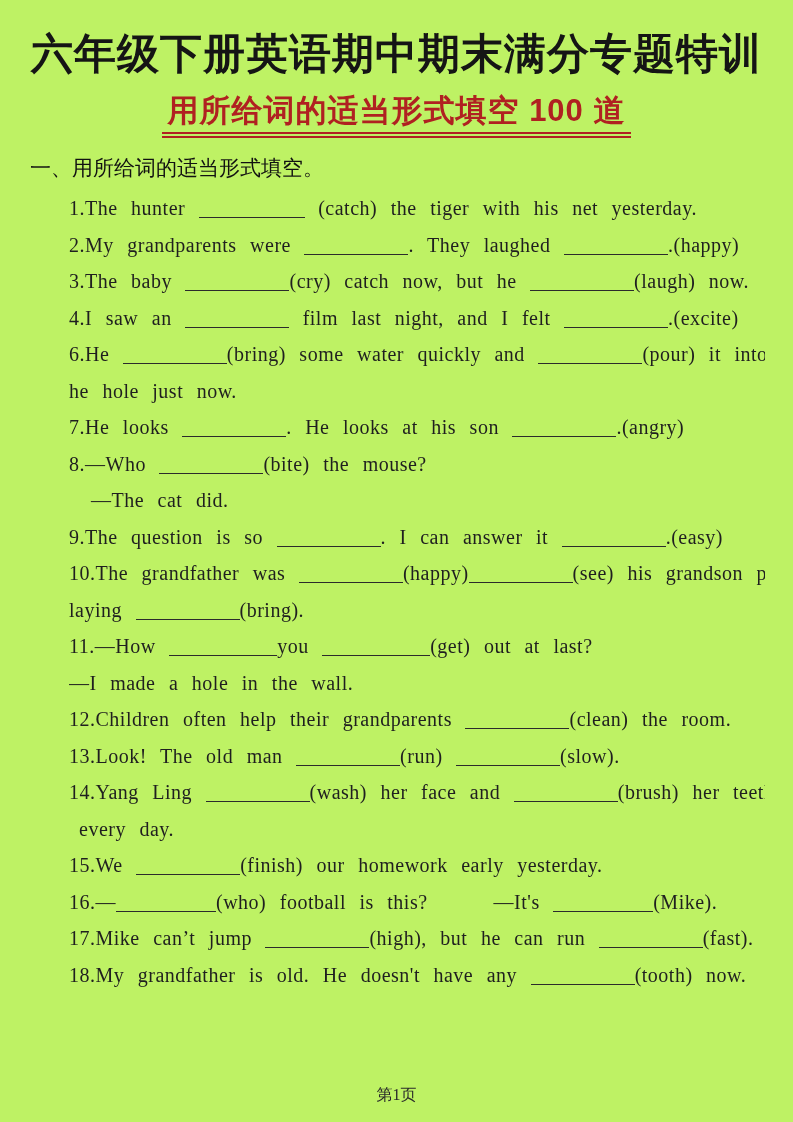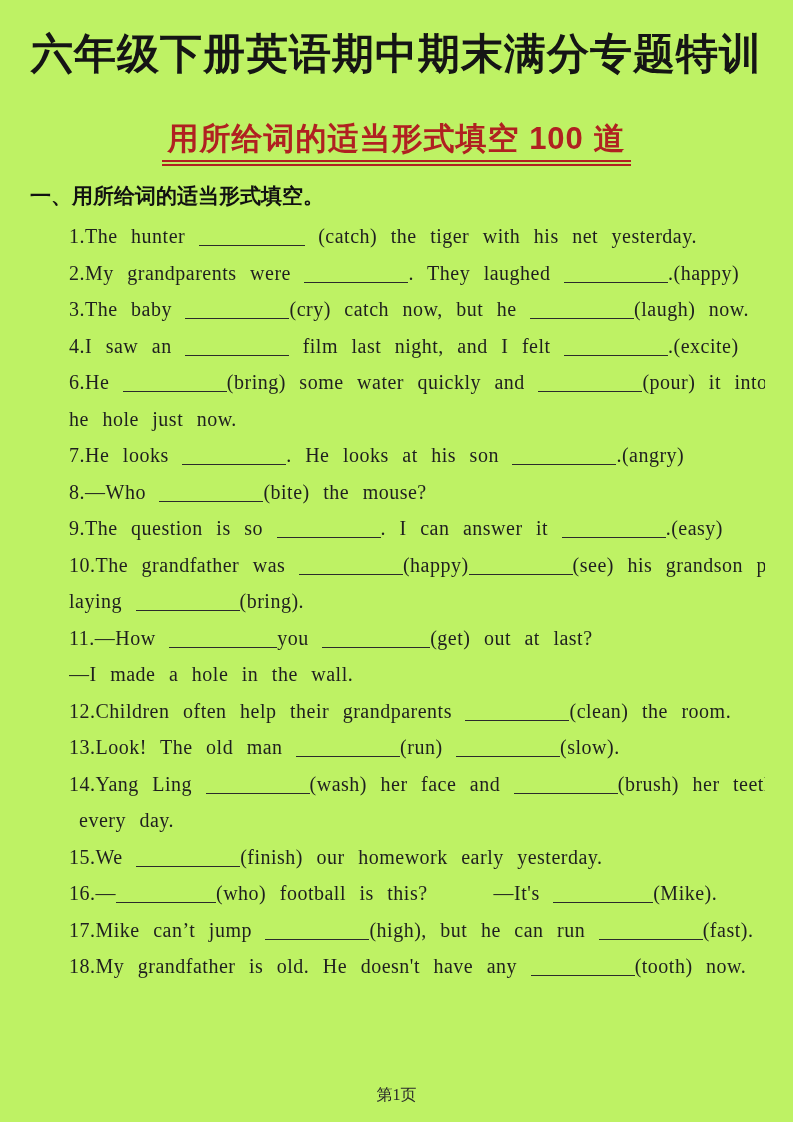--- a/index.html
+++ b/index.html
@@ -29,39 +29,38 @@
     white-space: nowrap;
   }
   .subtitle-row {
     margin-top: 12px;
     text-align: center;
   }
   .subtitle-outer {
     display: inline-block;
     border-bottom: 2px solid var(--accent, #b02121);
     padding-bottom: 2px;
-    margin-top: 28px;
   }
   .subtitle-inner {
     display: inline-block;
     font-family: "Liberation Sans", "DejaVu Sans", sans-serif;
     font-weight: bold;
     font-size: 31px;
     line-height: 1.15;
     color: var(--accent, #b02121);
     border-bottom: 2px solid var(--accent, #b02121);
     padding: 0 6px 4px 6px;
     letter-spacing: 1px;
     white-space: nowrap;
   }
   .section-heading {
     margin: 16px 0 4px 0;
     padding: 0 30px;
     font-family: "Liberation Sans", "DejaVu Sans", sans-serif;
-    font-weight: bold;
+    font-weight: normal;
     font-size: 21px;
     color: #111111;
   }
   .lines {
     display: block;
     padding: 4px 28px 0 30px;
     margin-left: 39px;
   }
   .line {
     height: 36.5px;
@@ -111,20 +110,21 @@
 
   <main class="lines" id="lines">
       <div class="line"><span class="seg">1.The hunter </span><span class="blank" style="width: 106px;"></span><span class="seg"> (catch) the tiger with his net yesterday.</span></div>
       <div class="line"><span class="seg">2.My grandparents were </span><span class="blank" style="width: 104px;"></span><span class="seg">. They laughed </span><span class="blank" style="width: 104px;"></span><span class="seg">.(happy)</span></div>
       <div class="line"><span class="seg">3.The baby </span><span class="blank" style="width: 104px;"></span><span class="seg">(cry) catch now, but he </span><span class="blank" style="width: 104px;"></span><span class="seg">(laugh) now.</span></div>
       <div class="line"><span class="seg">4.I saw an </span><span class="blank" style="width: 104px;"></span><span class="seg"> film last night, and I felt </span><span class="blank" style="width: 104px;"></span><span class="seg">.(excite)</span></div>
       <div class="line"><span class="seg">6.He </span><span class="blank" style="width: 104px;"></span><span class="seg">(bring) some water quickly and </span><span class="blank" style="width: 104px;"></span><span class="seg">(pour) it into t</span></div>
       <div class="line"><span class="seg">he hole just now.</span></div>
       <div class="line"><span class="seg">7.He looks </span><span class="blank" style="width: 104px;"></span><span class="seg">. He looks at his son </span><span class="blank" style="width: 104px;"></span><span class="seg">.(angry)</span></div>
       <div class="line"><span class="seg">8.—Who </span><span class="blank" style="width: 104px;"></span><span class="seg">(bite) the mouse?</span></div>
+      <div class="line" style="padding-left: 22px;"><span class="seg">—The cat did.</span></div>
       <div class="line"><span class="seg">9.The question is so </span><span class="blank" style="width: 104px;"></span><span class="seg">. I can answer it </span><span class="blank" style="width: 104px;"></span><span class="seg">.(easy)</span></div>
       <div class="line"><span class="seg">10.The grandfather was </span><span class="blank" style="width: 104px;"></span><span class="seg">(happy)</span><span class="blank" style="width: 104px;"></span><span class="seg">(see) his grandson p</span></div>
       <div class="line"><span class="seg">laying </span><span class="blank" style="width: 104px;"></span><span class="seg">(bring).</span></div>
       <div class="line"><span class="seg">11.—How </span><span class="blank" style="width: 108px;"></span><span class="seg">you </span><span class="blank" style="width: 108px;"></span><span class="seg">(get) out at last?</span></div>
       <div class="line"><span class="seg">—I made a hole in the wall.</span></div>
       <div class="line"><span class="seg">12.Children often help their grandparents </span><span class="blank" style="width: 104px;"></span><span class="seg">(clean) the room.</span></div>
       <div class="line"><span class="seg">13.Look! The old man </span><span class="blank" style="width: 104px;"></span><span class="seg">(run) </span><span class="blank" style="width: 104px;"></span><span class="seg">(slow).</span></div>
       <div class="line"><span class="seg">14.Yang Ling </span><span class="blank" style="width: 104px;"></span><span class="seg">(wash) her face and </span><span class="blank" style="width: 104px;"></span><span class="seg">(brush) her teeth</span></div>
       <div class="line" style="padding-left: 10px;"><span class="seg">every day.</span></div>
       <div class="line"><span class="seg">15.We </span><span class="blank" style="width: 104px;"></span><span class="seg">(finish) our homework early yesterday.</span></div>

